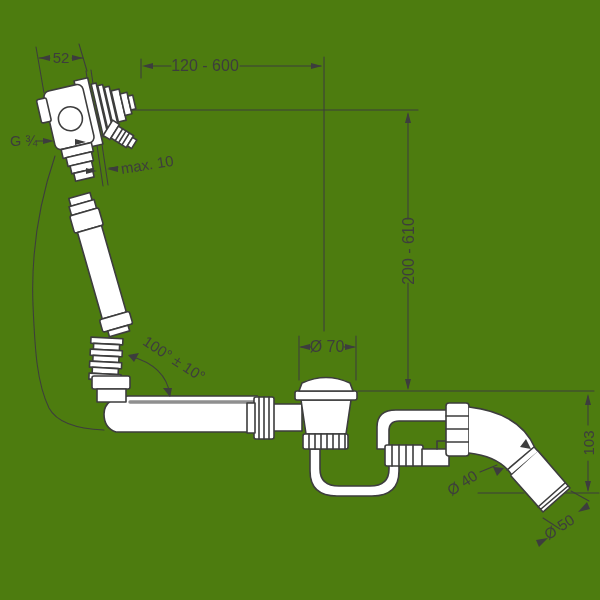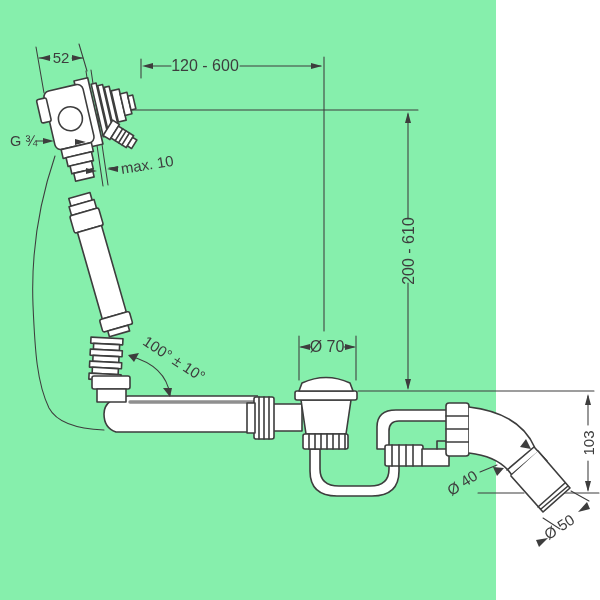--- a/index.html
+++ b/index.html
@@ -1,16 +1,16 @@
 <!DOCTYPE html>
 <html><head>
 <meta charset="utf-8">
 <style>
   html,body{margin:0;padding:0;background:#fff;width:600px;height:600px;overflow:hidden;}
-  .stage{width:496px;height:600px;background:#86efac;position:relative;}
+  .stage{width:600px;height:600px;background:#4d7c0f;position:relative;}
   svg{display:block;}
   svg text{font-family:"Liberation Sans", sans-serif; fill:#3d3d3d;}
   .ln{stroke:#3d3d3d;stroke-width:1.6;fill:none;stroke-linecap:round;stroke-linejoin:round;}
   .lnw{stroke:#3d3d3d;stroke-width:1.6;fill:#ffffff;stroke-linejoin:round;}
   .thin{stroke:#3d3d3d;stroke-width:1.05;fill:none;stroke-linecap:round;}
   .arr{fill:#3d3d3d;stroke:none;}
   .fillw{fill:#ffffff;stroke:none;}
   .cable{stroke:#8f8f8f;stroke-width:3.4;fill:none;stroke-linecap:round;}
   .t15{font-size:15px;}
   .t16{font-size:16px;}

